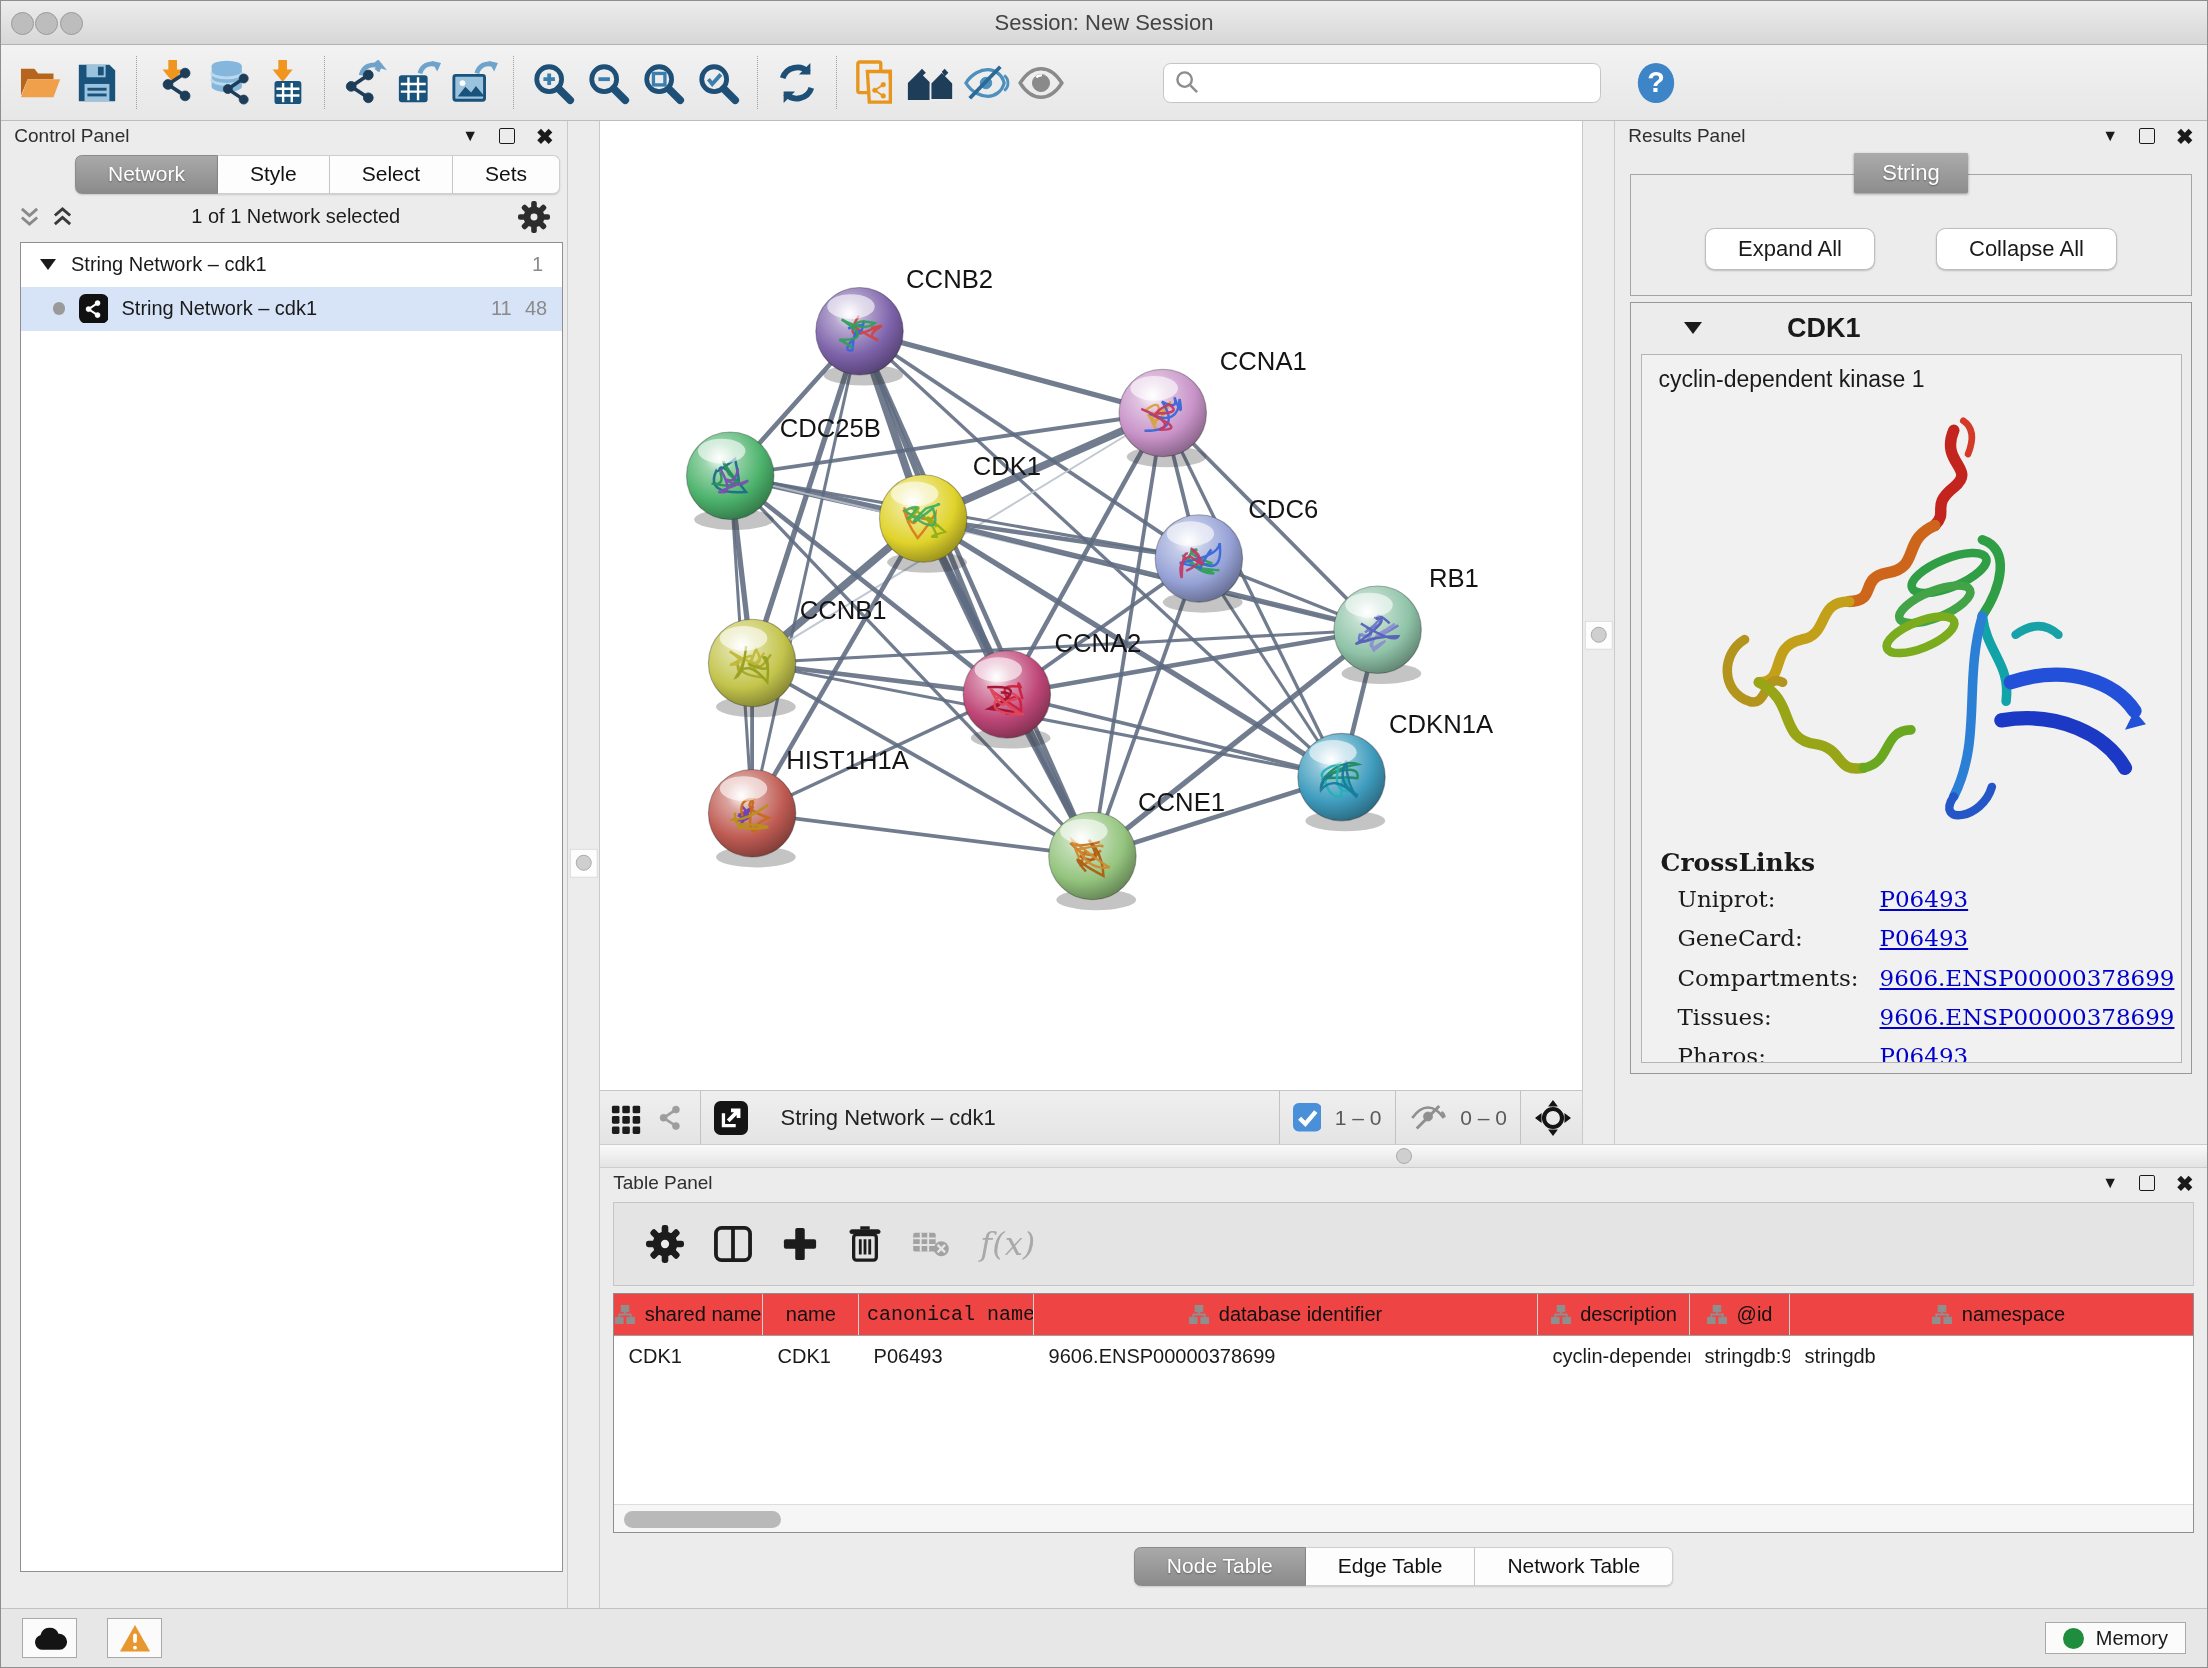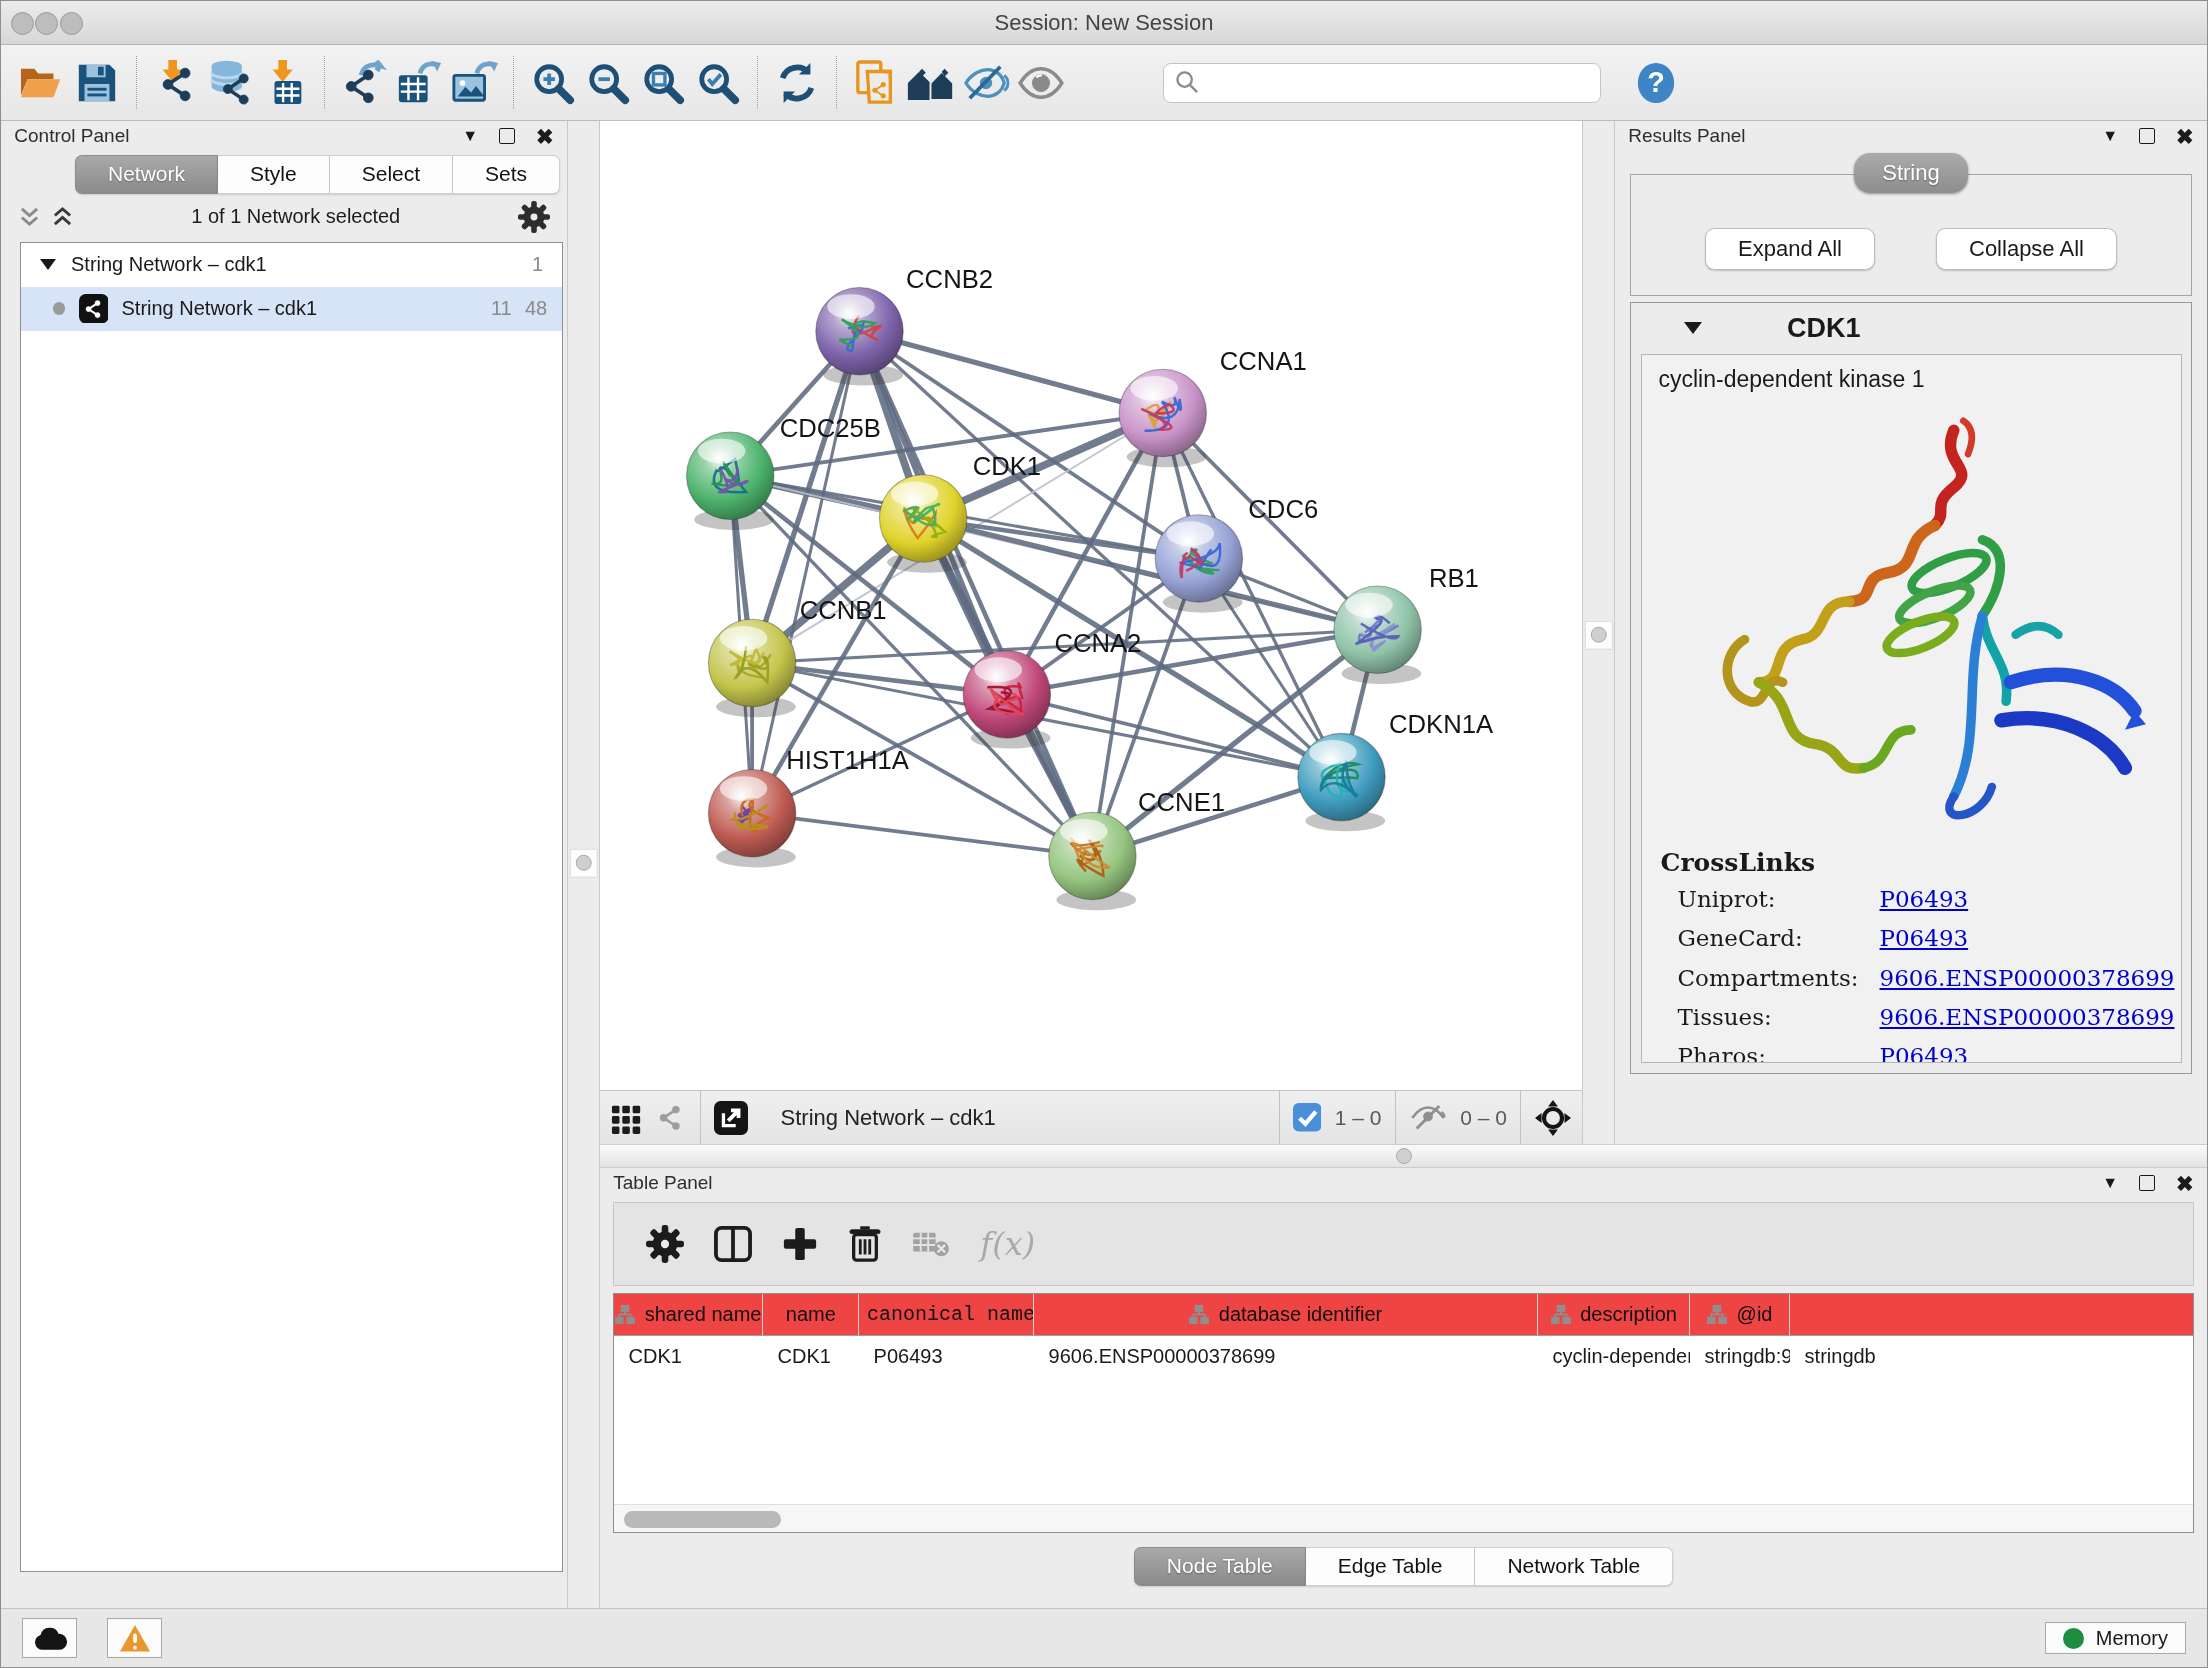--- a/index.html
+++ b/index.html
@@ -66,21 +66,21 @@
   .network-area{width:982px;display:flex;flex-direction:column;background:#fff;flex:0 0 auto;}
   .net-canvas{flex:1 1 auto;position:relative;overflow:hidden;}
   .net-toolbar{height:54px;background:linear-gradient(#efefef,#e4e4e4);border-top:1px solid #c6c6c6;
     display:flex;align-items:center;padding:0 11.4px;gap:13.3px;flex:0 0 auto;}
   .nt-sep{height:100%;border-left:1px solid #c2c2c2;}
   .nt-title{font-size:22px;color:#222;margin:0 19px;}
   .nt-count{font-size:21px;color:#5a5a5a;}
   
   .results-panel{width:592px;background:#ececec;display:flex;flex-direction:column;flex:0 0 auto;}
   .string-tab-row{display:flex;justify-content:center;margin:1.9px 0 0;flex:0 0 auto;}
-  .string-tab{height:40px;padding:0 28.5px;border-radius:16px;background:linear-gradient(#ababab,#8d8d8d);
+  .string-tab{height:40px;padding:0 28.5px;border-radius:1px;background:linear-gradient(#ababab,#8d8d8d);
     color:#fff;font-size:22px;display:flex;align-items:center;box-shadow:0 1px 2.9px rgba(0,0,0,.4);
     text-shadow:0 1px 1.9px rgba(0,0,0,.35);margin-bottom:-19px;position:relative;z-index:2;}
   .rp-box1{margin:0 15px;border:1.9px solid #a5a5a5;background:#ececec;padding:53px 0 25px;
     display:flex;justify-content:center;gap:61px;flex:0 0 auto;}
   .rp-btn{height:42px;padding:0 32px;background:#fff;border:1px solid #bdbdbd;border-radius:9.5px;
     font-size:22px;display:flex;align-items:center;box-shadow:0 1px 1.9px rgba(0,0,0,.2);}
   .rp-box2{margin:5.7px 15px 0;border:1.9px solid #989898;background:#ececec;height:772px;
     display:flex;flex-direction:column;flex:0 0 auto;}
   .rp-gene-row{height:51px;display:flex;align-items:center;padding-left:53px;flex:0 0 auto;}
   .rp-gene{font-size:27px;font-weight:bold;margin-left:70px;}
@@ -824,20 +824,26 @@
                   <use href="#sym-tree"></use>
                 </svg>
                 <span>description</span>
               </div>
               <div class="th" style="width: 100px;">
                 <svg width="20" height="19" viewBox="0 0 20 20" fill="#8f8f8f" stroke="#8f8f8f">
                   <use href="#sym-tree"></use>
                 </svg>
                 <span>@id</span>
               </div>
+              <div class="th" style="width: 418px;">
+                <svg width="20" height="19" viewBox="0 0 20 20" fill="#8f8f8f" stroke="#8f8f8f">
+                  <use href="#sym-tree"></use>
+                </svg>
+                <span>namespace</span>
+              </div>
             </div>
           <div class="trow" id="table-row0">
               <div class="td" style="width: 149px;">CDK1</div>
               <div class="td" style="width: 96px;">CDK1</div>
               <div class="td" style="width: 175px;">P06493</div>
               <div class="td" style="width: 504px;">9606.ENSP00000378699</div>
               <div class="td" style="width: 152px;">cyclin-dependent ...</div>
               <div class="td" style="width: 100px;">stringdb:9...</div>
               <div class="td" style="width: 418px;">stringdb</div>
             </div>

